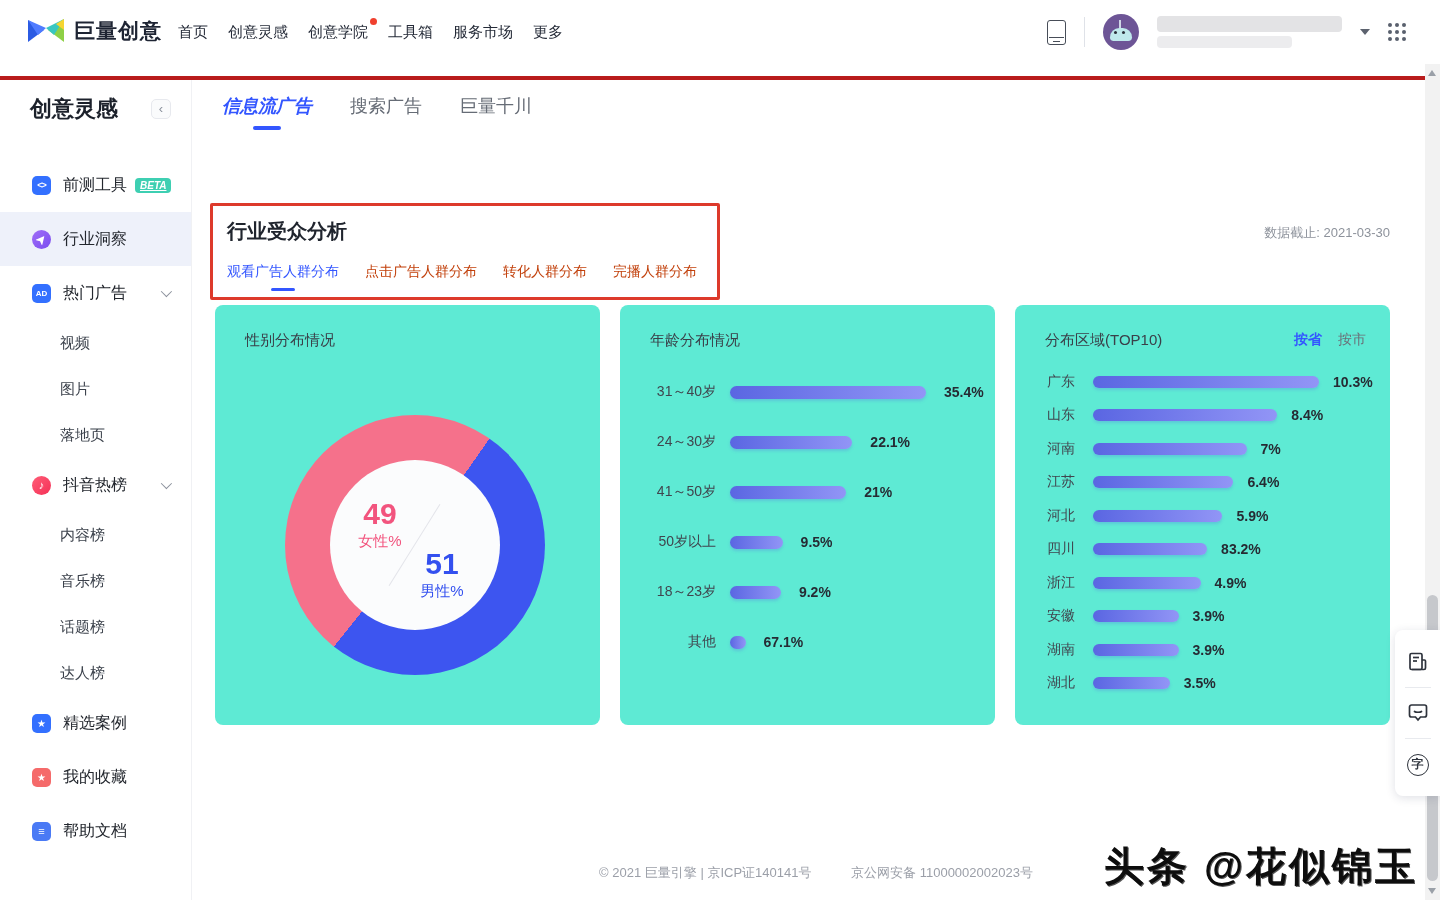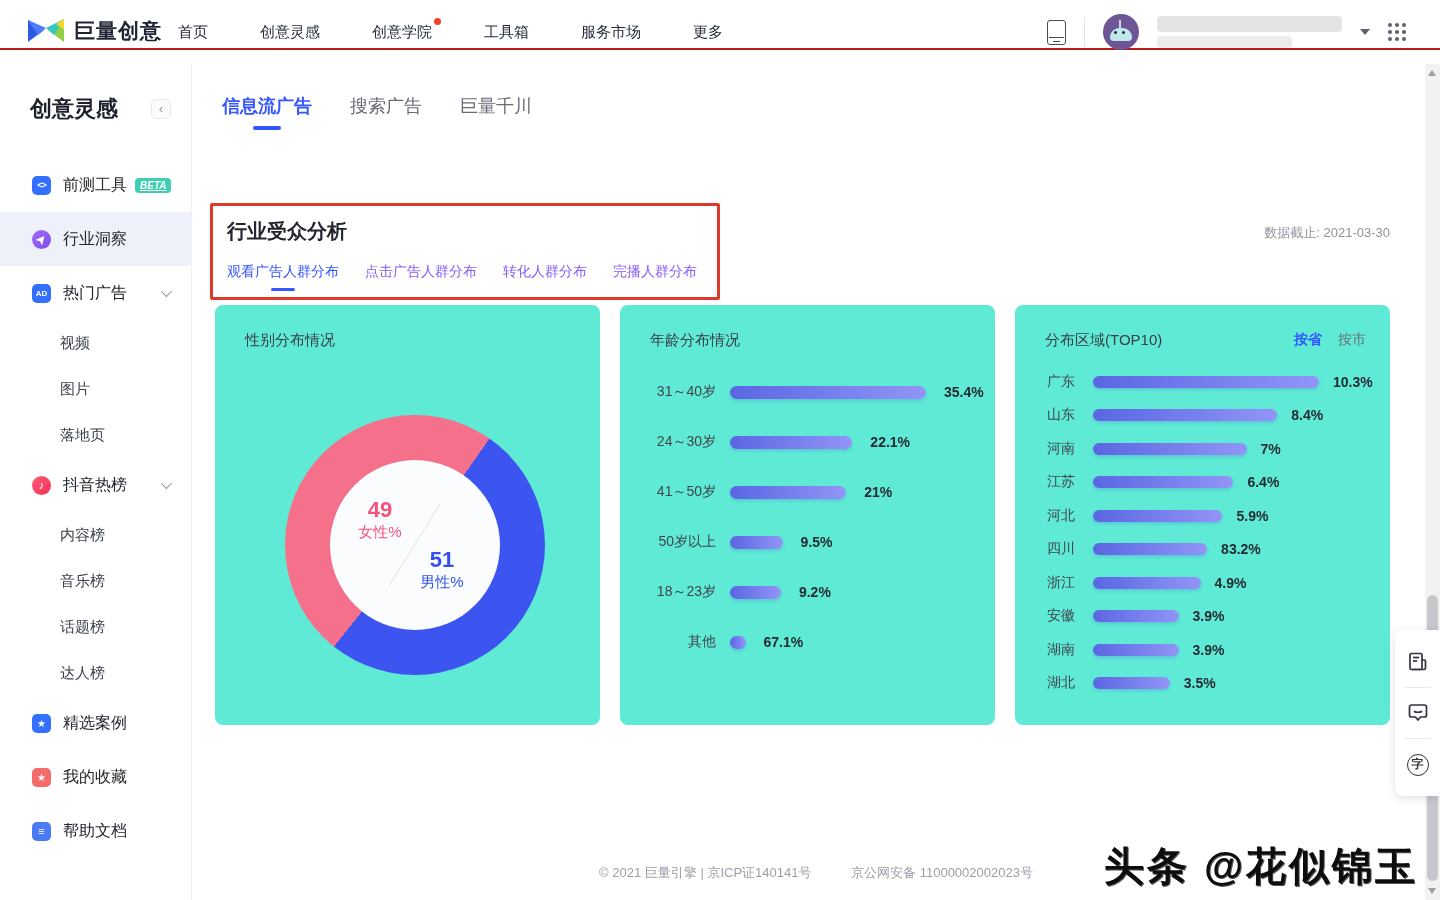--- a/index.html
+++ b/index.html
@@ -1,24 +1,24 @@
 <!DOCTYPE html>
 <html><head>
 <meta charset="utf-8">
 <style>
   * { margin:0; padding:0; box-sizing:border-box; }
   html,body { width:1440px; height:900px; overflow:hidden; background:#fff;
     font-family:"Liberation Sans","DejaVu Sans",sans-serif; color:#23272e; }
 
   
-  .navbar { position:absolute; left:0; top:0; width:1440px; height:50px; background:#fff;
-    border-bottom:2px solid #b91c1c; z-index:20; }
+  .navbar { position:absolute; left:0; top:0; width:1440px; height:80px; background:#fff;
+    border-bottom:4px solid #b91c1c; z-index:20; }
   .brand { position:absolute; left:26px; top:14px; display:flex; align-items:center; gap:8px; }
   .brand-name { font-size:21px; font-weight:800; color:#1e2433; letter-spacing:1px; }
-  .nav-menu { position:absolute; left:178px; top:0; height:64px; display:flex; align-items:center; gap:52px; }
+  .nav-menu { position:absolute; left:178px; top:0; height:64px; display:flex; align-items:center; gap:20px; }
   .nav-item { font-size:15px; color:#252b38; cursor:pointer; position:relative; white-space:nowrap; }
   .nav-dot { position:absolute; right:-9px; top:-5px; width:7px; height:7px; border-radius:50%; background:#f0402e; }
   .nav-right { position:absolute; right:34px; top:0; height:64px; display:flex; align-items:center; gap:18px; }
   .device-icon { width:19px; height:25px; border:1.6px solid #474d58; border-radius:3px; position:relative; }
   .device-icon:before { content:""; position:absolute; left:1px; right:1px; bottom:6px; border-top:1.6px solid #474d58; }
   .device-icon:after { content:""; position:absolute; left:5px; right:5px; bottom:2px; border-top:1.6px solid #474d58; }
   .v-divider { width:1px; height:30px; background:#dfe2e8; }
   .avatar { width:36px; height:36px; border-radius:50%; background:#6d5596; position:relative; overflow:hidden; flex:0 0 auto; }
   .avatar-face { position:absolute; left:7px; top:14px; width:22px; height:13px; background:#bfe8ec; border-radius:10px 10px 4px 4px; }
   .avatar-face:before { content:""; position:absolute; left:4px; top:3px; width:3px; height:3px; border-radius:50%; background:#2a2f3a; box-shadow:8px 0 0 #2a2f3a; }
@@ -53,49 +53,49 @@
   .ic-doc { background:#4a7af5; font-size:11px; }
   .beta-badge { background:#3ecfb2; color:#fff; font-size:10px; font-weight:700; font-style:italic;
     border-radius:4px; padding:2px 5px; margin-left:-4px;text-decoration:underline; }
   .chev { margin-left:auto; margin-right:22px; width:8px; height:8px; border-right:1.6px solid #8b919c;
     border-bottom:1.6px solid #8b919c; transform:rotate(45deg) translateY(-2px); }
 
   
   .main { position:absolute; left:192px; top:64px; right:0; bottom:0; background:#fff; }
   .tabs { position:absolute; left:30px; top:30px; display:flex; gap:38px; align-items:flex-end; }
   .tab { font-size:18px; color:#666c76; cursor:pointer; position:relative; padding-bottom:12px; }
-  .tab.active { color:#3356ff; font-weight:800; }
+  .tab.active { color:#3356ff; font-weight:800;font-style:italic; }
   .tab.active:after { content:""; position:absolute; left:50%; transform:translateX(-50%); bottom:0;
     width:28px; height:4px; border-radius:2px; background:#3356ff; }
 
   .section-box { position:absolute; left:18px; top:139px; width:510px; height:97px;
     border:3px solid #dd3a2b; border-radius:2px; padding:12px 0 0 14px; }
   .section-title { font-size:20px; font-weight:800; color:#20252e; }
   .subtabs { display:flex; gap:26px; margin-top:18px; }
-  .subtab { font-size:14px; color:#8b5cf6; cursor:pointer; position:relative; padding-bottom:10px; white-space:nowrap; }
+  .subtab { font-size:14px; color:#c2410c; cursor:pointer; position:relative; padding-bottom:10px; white-space:nowrap; }
   .subtab.active { color:#3356ff; }
   .subtab.active:after { content:""; position:absolute; left:50%; transform:translateX(-50%); bottom:0;
     width:24px; height:3px; border-radius:2px; background:#3356ff; }
   .data-cutoff { position:absolute; right:50px; top:160px; font-size:13px; color:#8d929b; }
 
   
   .card { position:absolute; top:241px; height:420px; background:#5eead4; border-radius:8px; }
   .card-title { font-size:15px; color:#3a4049; padding:26px 0 0 30px; }
   #card-gender { left:23px;  width:385px; }
   #card-age    { left:428px; width:375px; }
   #card-region { left:823px; width:375px; }
 
   
   .donut { position:absolute; left:70px; top:110px; width:260px; height:260px; border-radius:50%; }
   .donut-hole { position:absolute; inset:45px; border-radius:50%; background:#fbfcfd; }
   .donut-divider { position:absolute; left:129px; top:82px; width:1px; height:96px; background:#e3e4ea; transform:rotate(32deg); }
   .g-block { position:absolute; width:90px; text-align:center; }
   .g-female { left:50px; top:83px; color:#f2547e; }
   .g-male   { left:112px; top:133px; color:#3350ef; }
-  .g-num { font-size:22px; font-weight:800; line-height:1.05; }
+  .g-num { font-size:30px; font-weight:800; line-height:1.05; }
   .g-label { font-size:15px; margin-top:2px; }
 
   
   .bar-rows { position:absolute; left:0; right:0; }
   #card-age .bar-rows { top:62px; }
   #card-region .bar-rows { top:60px; }
   .bar-row { display:flex; align-items:center; }
   #card-age .bar-row { height:50px; padding-left:24px; }
   #card-region .bar-row { height:33.5px; padding-left:30px; }
   .bar-label { font-size:14px; color:#40454e; text-align:right; flex:0 0 auto; }

